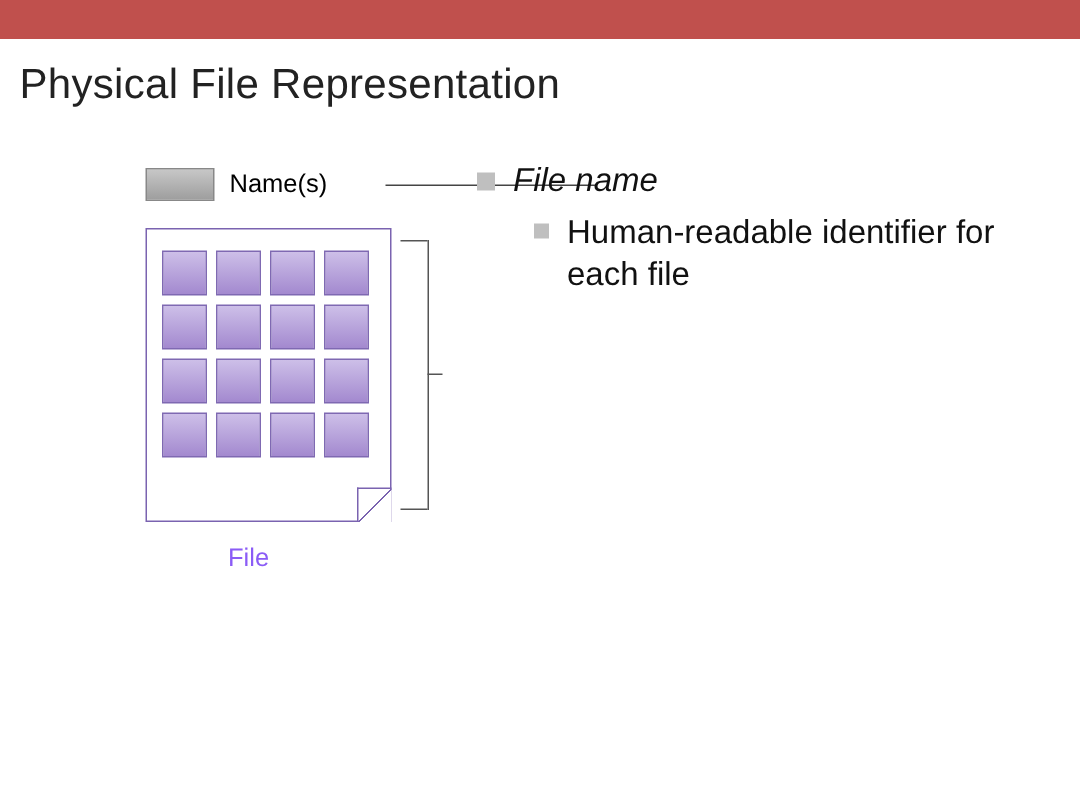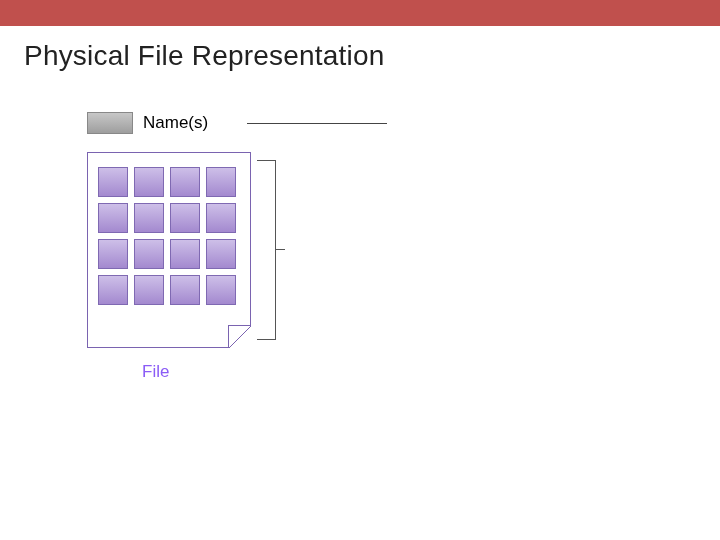--- a/index.html
+++ b/index.html
@@ -1,23 +1,23 @@
 <!DOCTYPE html>
 <html><head>
 <meta charset="utf-8">
 <style>
   * { box-sizing: border-box; margin: 0; padding: 0; }
   html, body { width: 720px; height: 540px; font-family: Arial, Helvetica, sans-serif; background: #fff; }
   .top-bar { width: 100%; height: 26px; background: #c0504d; }
-  .slide { padding: 14px 30px 0 24px; position: relative; height: calc(100% - 26px); }
+  .slide { padding: 14px 30px 0 13px; position: relative; height: calc(100% - 26px); }
   .title { font-size: 28px; color: #222; font-weight: 400; letter-spacing: 0.2px; }
   .content { position: relative; width: 100%; height: 420px; margin-top: 40px; }
 
   
-  .diagram { position: absolute; left: 53px; top: 0; width: 260px; text-align: right; }
+  .diagram { position: absolute; left: 74px; top: 0; width: 260px; text-align: right; }
   .name-row { display: flex; align-items: center; gap: 10px; margin-left: 10px; }
   .nametag {
     width: 46px; height: 22px;
     background: linear-gradient(to bottom, #c7c7c7, #9e9e9e);
     border: 1px solid #888;
   }
   .label-names { font-size: 17px; color: #000; }
   .connector-top { position: absolute; left: 170px; top: 11px; width: 140px; height: 1px; background: #444; }
 
   .file-box {
@@ -114,16 +114,24 @@
         <div class="brace-line v"></div>
         <div class="brace-line ht"></div>
         <div class="brace-line hb"></div>
         <div class="brace-line tip"></div>
       </div>
 
       <div class="file-caption">File</div>
     </div>
 
     <div class="bullets">
+      <div class="bl1">
+        <div class="sq"></div>
+        <div class="bl1-text">File name</div>
+      </div>
+      <div class="bl2">
+        <div class="sq sm"></div>
+        <div class="bl2-text">Human-readable identifier for each file</div>
+      </div>
     </div>
 
   </div>
 </div>
 
 </body></html>

